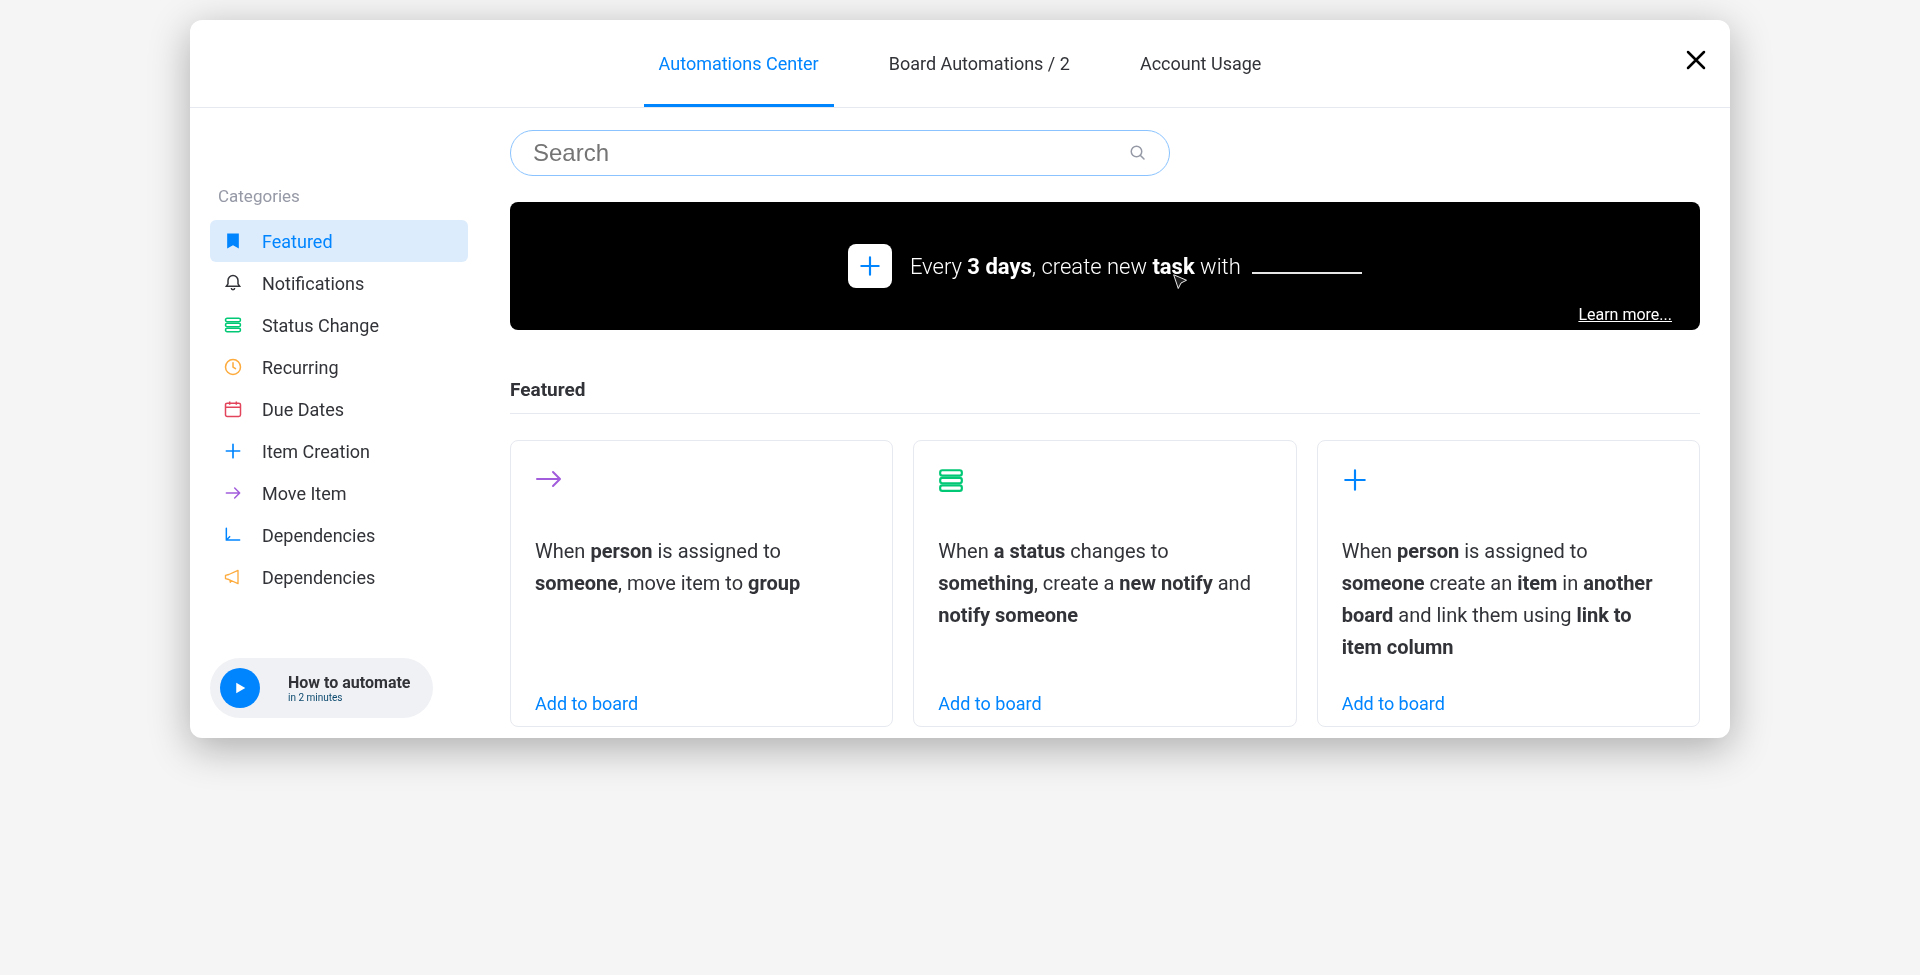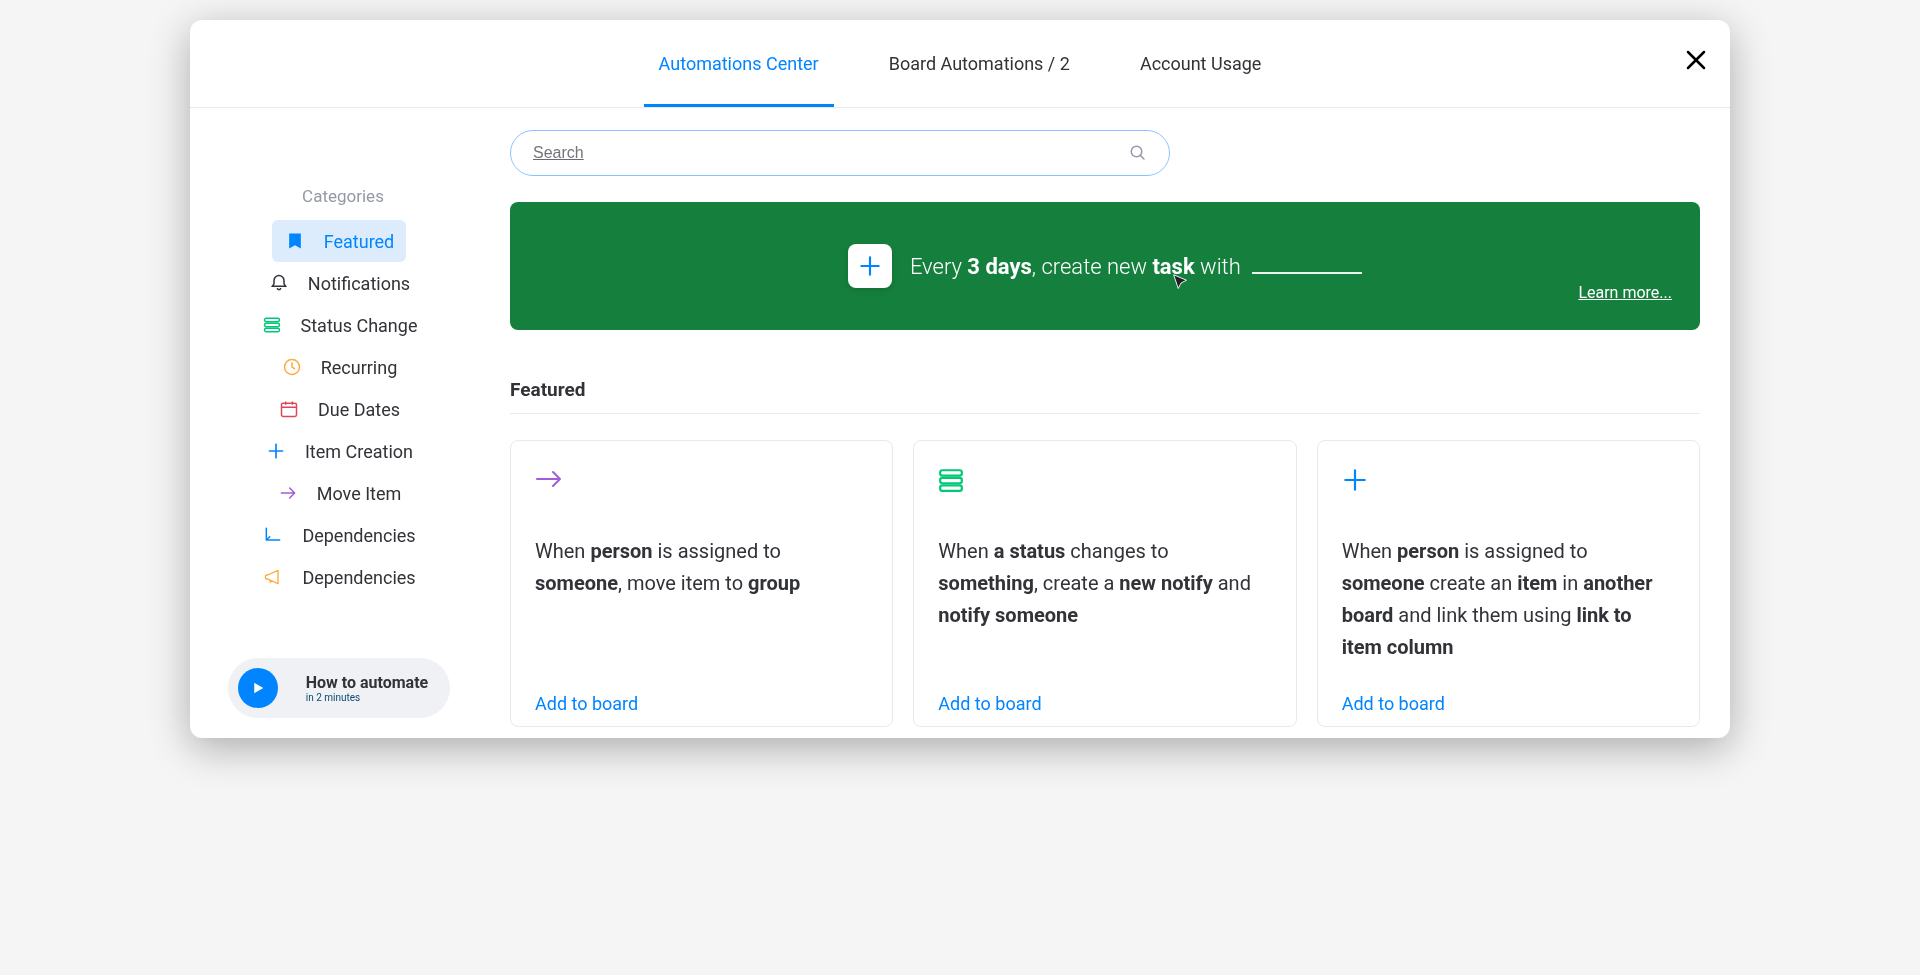--- a/index.html
+++ b/index.html
@@ -5,40 +5,40 @@
 * { margin: 0; padding: 0; box-sizing: border-box; }
 body { font-family: -apple-system, BlinkMacSystemFont, 'Segoe UI', Roboto, Helvetica, Arial, sans-serif; background: #f5f5f5; display: flex; justify-content: center; align-items: flex-start; min-height: 100vh; padding: 20px; }
 .window { width: 1540px; background: #fff; border-radius: 12px; box-shadow: 0 10px 40px rgba(0,0,0,.3); overflow: hidden; position: relative; }
 .topbar { display: flex; justify-content: center; align-items: flex-start; height: 88px; position: relative; border-bottom: 1px solid #e6e9ef; }
 .tabs { display: flex; gap: 70px; height: 100%; align-items: center; }
 .tab { font-size: 18px; color: #323338; cursor: pointer; height: 100%; display: flex; align-items: center; position: relative; }
 .tab.active { color: #0085ff; }
 .tab.active::after { content: ""; position: absolute; left: -15px; right: -15px; bottom: 0; height: 3px; background: #0085ff; }
 .close-btn { position: absolute; right: 22px; top: 28px; cursor: pointer; }
 .body { display: flex; }
-.sidebar { width: 290px; padding: 20px 12px 20px 20px; display: flex; flex-direction: column; align-items: center; }
+.sidebar { width: 290px; padding: 20px 12px 20px 20px; display: flex; flex-direction: column; }
 .categories-title { font-size: 17px; color: #9699a6; margin: 58px 0 14px 8px; }
 .cat-item { display: flex; align-items: center; gap: 18px; padding: 10px 12px; border-radius: 6px; cursor: pointer; font-size: 18px; color: #323338; }
 .cat-item.active { background: #dcecfc; color: #0085ff; }
 .cat-icon { width: 22px; height: 22px; display: flex; align-items: center; justify-content: center; flex-shrink: 0; }
 .howto { margin-top: 60px; display: flex; align-items: center; gap: 28px; background: #f0f1f5; border-radius: 999px; padding: 10px 22px 10px 10px; width: fit-content; cursor: pointer; }
 .howto-play { width: 40px; height: 40px; background: #0085ff; border-radius: 50%; display: flex; align-items: center; justify-content: center; }
 .howto-title { font-size: 16px; font-weight: 700; color: #323338; }
 .howto-sub { font-size: 10px; color: #0c4a6e; }
 .main { flex: 1; padding: 22px 30px 0 30px; }
 .search-wrap { width: 660px; height: 46px; border: 1.5px solid #8ac3ff; border-radius: 999px; display: flex; align-items: center; padding: 0 22px; }
-.search-input { flex: 1; border: none; outline: none; font-size: 16px; color: #676879; background: transparent; text-decoration: underline; }
+.search-input { flex: 1; border: none; outline: none; font-size: 24px; color: #676879; background: transparent; }
 .search-icon { color: #9699a6; }
-.banner { margin-top: 26px; background: #15803d; border-radius: 8px; height: 128px; display: flex; align-items: center; justify-content: center; position: relative; color: #fff; }
+.banner { margin-top: 26px; background: #000000; border-radius: 8px; height: 128px; display: flex; align-items: center; justify-content: center; position: relative; color: #fff; }
 .banner-plus { width: 44px; height: 44px; background: #fff; border-radius: 8px; display: flex; align-items: center; justify-content: center; margin-right: 18px; box-shadow: 0 2px 6px rgba(0,0,0,.15); }
 .banner-text { font-size: 22px; font-weight: 300; position: relative; }
 .banner-text b { font-weight: 700; }
 .banner-underline { display: inline-block; width: 110px; border-bottom: 2px solid rgba(255,255,255,.9); margin-left: 6px; vertical-align: baseline; }
 .cursor-icon { position: absolute; left: 260px; top: 18px; }
-.learn-more { position: absolute; right: 28px; bottom: 28px; color: #fff; font-size: 16px; text-decoration: underline; cursor: pointer; }
+.learn-more { position: absolute; right: 28px; bottom: 6px; color: #fff; font-size: 16px; text-decoration: underline; cursor: pointer; }
 .section-title { margin-top: 48px; font-size: 19px; font-weight: 700; color: #323338; padding-bottom: 12px; border-bottom: 1px solid #e6e9ef; }
 .cards { display: flex; gap: 20px; margin-top: 26px; }
 .card { flex: 1; border: 1px solid #e6e9ef; border-radius: 8px; padding: 26px 24px 12px 24px; display: flex; flex-direction: column; }
 .card-icon { height: 32px; margin-bottom: 36px; }
 .card-text { font-size: 20px; color: #323338; line-height: 1.6; flex: 1; }
 .card-text b { font-weight: 700; }
 .add-link { margin-top: 30px; font-size: 18px; color: #0085ff; cursor: pointer; }
 svg { display: block; }
 </style>
 </head>

